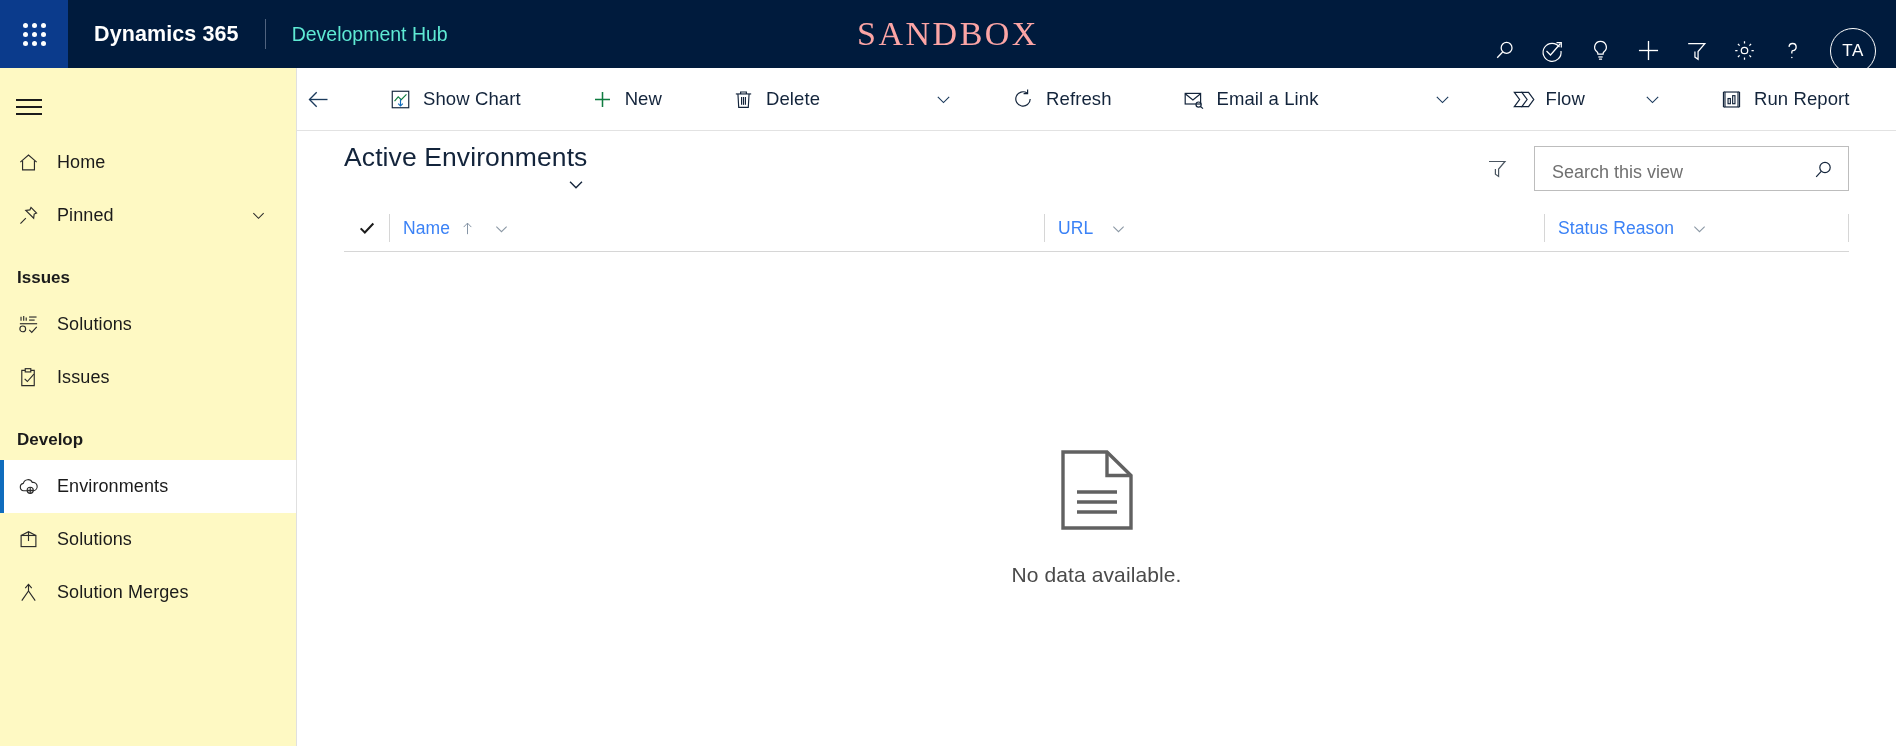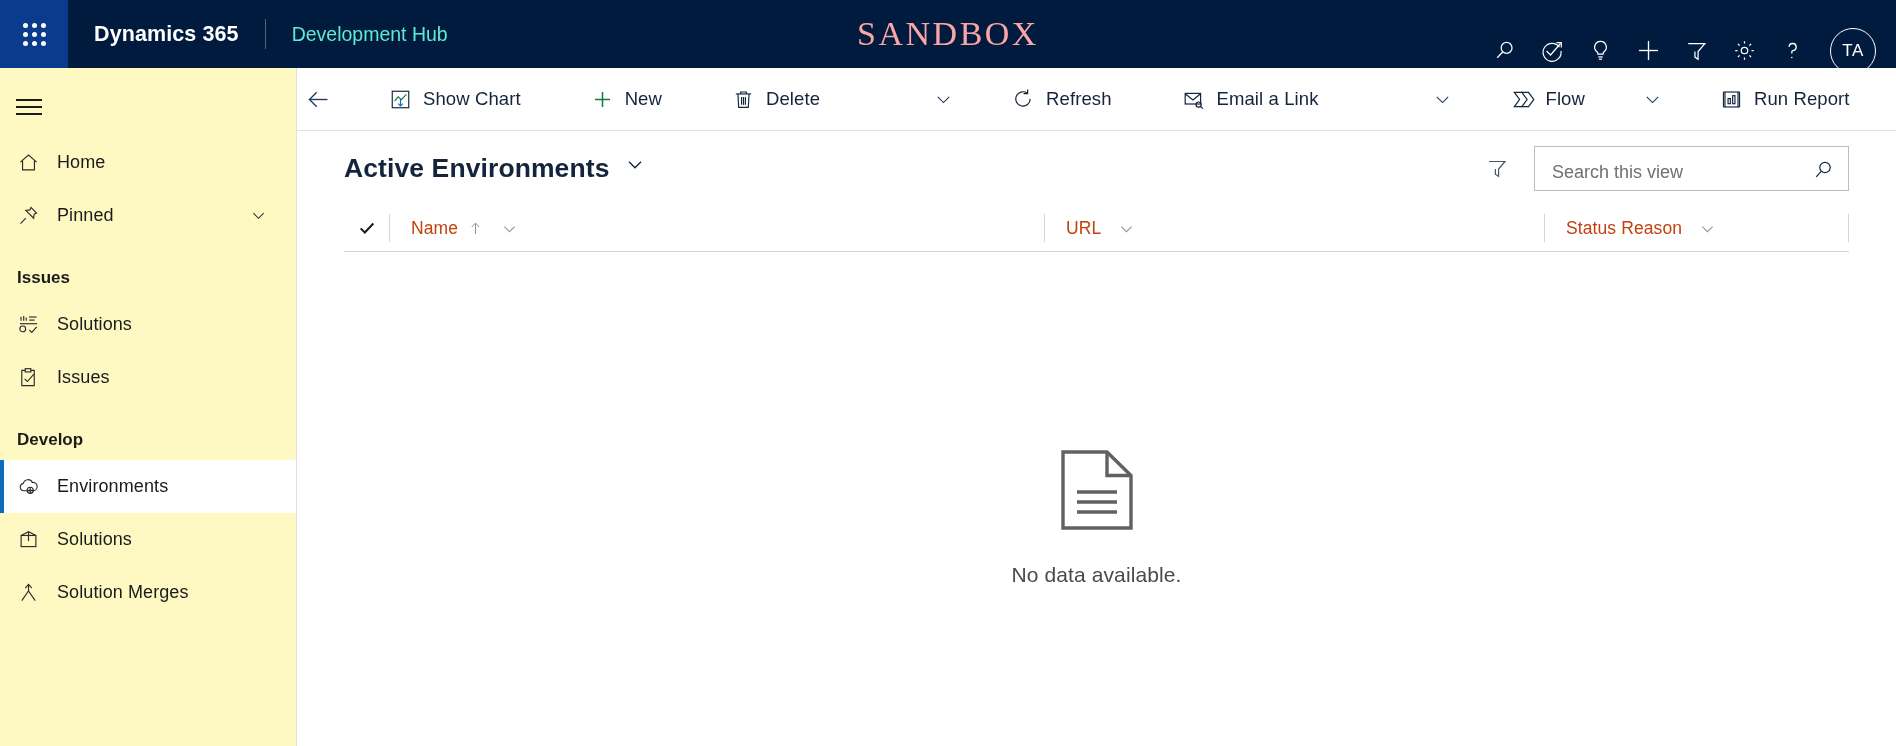--- a/index.html
+++ b/index.html
@@ -162,23 +162,24 @@
     display: block; width: 4px; height: 4px; border-radius: 50%;
     background: #13243b; margin: 2.5px 0;
   }
 
   
   .viewhead {
     height: 74px; display: flex; align-items: center;
     padding: 0 0 0 47px;
   }
   .viewtitle {
-    font-size: 26.5px; font-weight: 700; color: #13243b;
-    display: flex; align-items: flex-start; cursor: pointer;
+    font-size: 26.5px; font-weight: 400; color: #13243b;
+    display: flex; align-items: flex-end; cursor: pointer;
     letter-spacing: .1px;
+    flex-direction: column;
   }
   .viewtitle .vc { margin-left: 14px; display: flex; align-items: center; }
   .viewhead-right {
     margin-left: auto; display: flex; align-items: center;
     padding-right: 47px;
   }
   .filter-btn {
     width: 46px; height: 46px; display: flex;
     align-items: center; justify-content: center; cursor: pointer;
     margin-right: 14px;
@@ -206,23 +207,22 @@
   }
   .gh-col {
     display: flex; align-items: center; cursor: pointer;
     position: relative; padding-left: 14px;
   }
   .gh-col:before {
     content: ""; position: absolute; left: 0; top: 9px;
     bottom: 9px; width: 1px; background: #d6d6d6;
   }
   .gh-col .gh-label {
-    font-size: 17.5px; color: #c2410c; letter-spacing: .1px;
+    font-size: 17.5px; color: #3b82f6; letter-spacing: .1px;
     white-space: nowrap;
-    margin-left: 8px;
   }
   .gh-col .gh-sort { margin-left: 9px; display: flex; align-items: center; }
   .gh-col .gh-caret { margin-left: 16px; display: flex; align-items: center; }
   .gh-col.c-name { width: 655px; }
   .gh-col.c-url  { width: 500px; }
   .gh-col.c-stat { flex: 1; }
   .gh-end {
     width: 1px; background: #d6d6d6; margin: 9px 0;
   }
 

